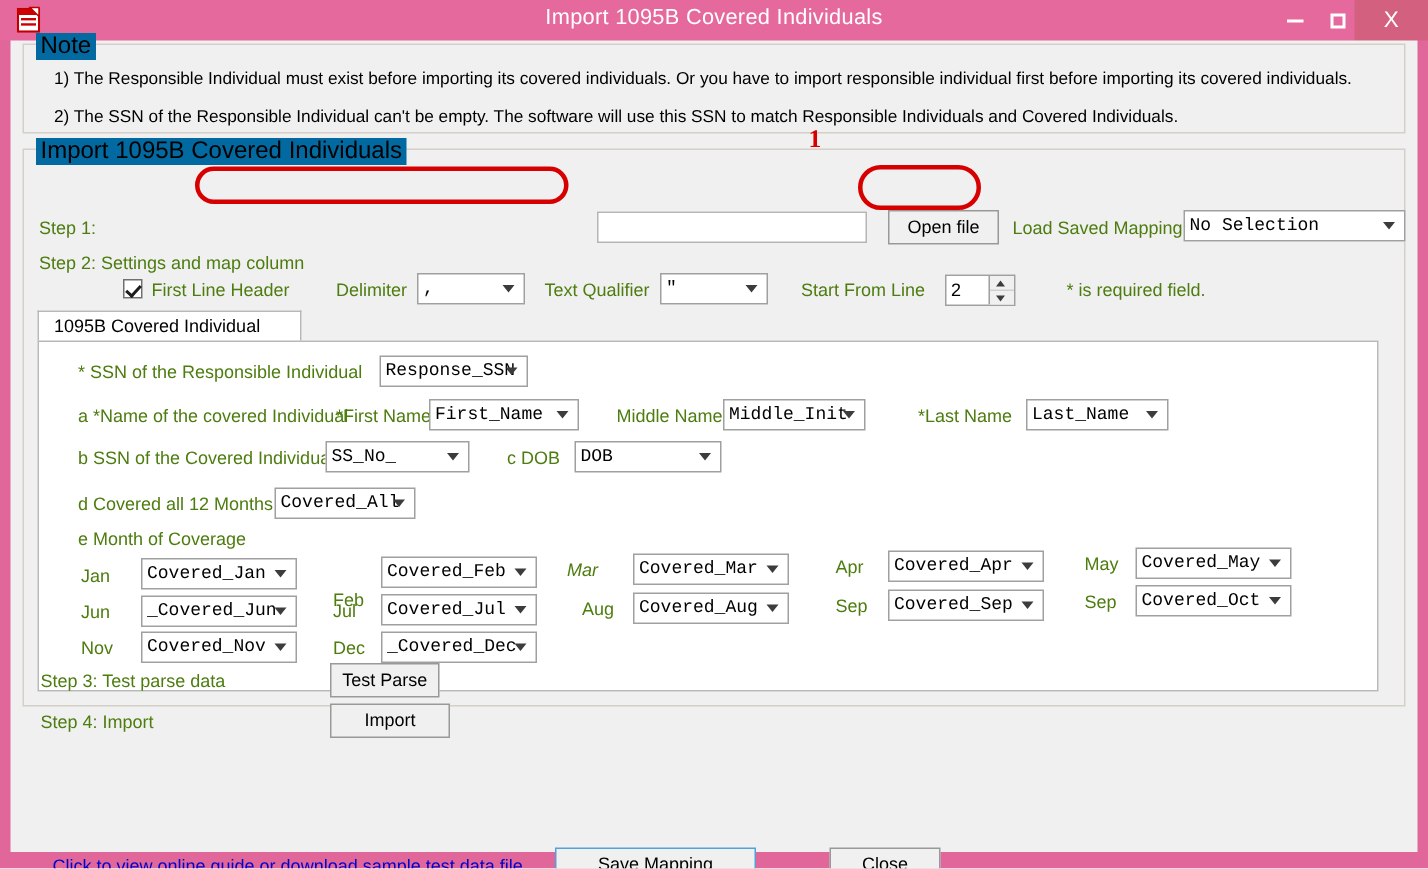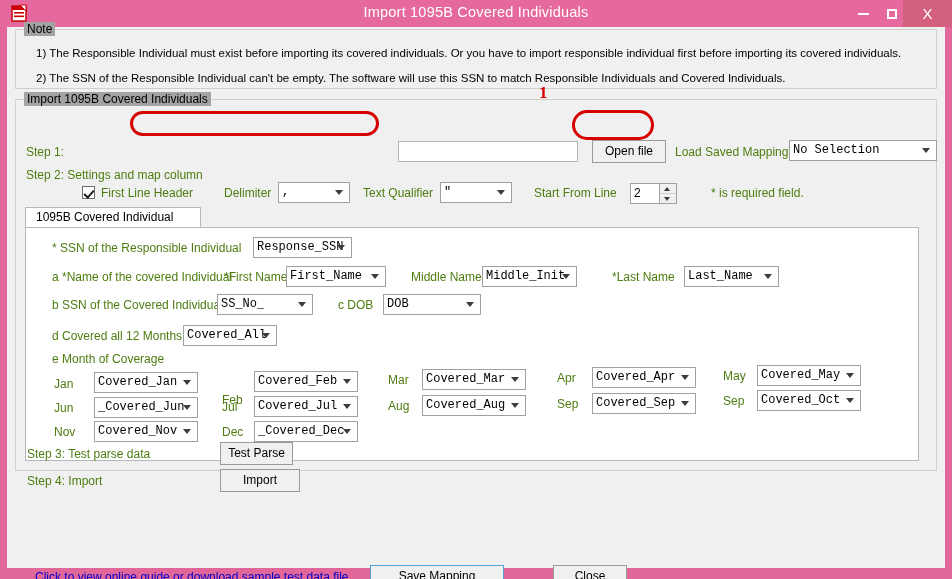--- a/index.html
+++ b/index.html
@@ -88,23 +88,23 @@
 
   
   .groupbox {
     position: absolute;
     border: 1px solid #d4d0c8;
     box-sizing: border-box;
   }
   .gb-title {
     position: absolute;
     top: -8px; left: 8px;
-    background: #a3a3a3;
+    background: #0369a1;
     padding: 0 3px;
-    font-size: 12px;
+    font-size: 16px;
     color: #000;
   }
 
   #note-box {
     left: 8px; top: 2px;
     width: 922px; height: 60px;
   }
   .note-line {
     position: absolute;
     left: 20px;
@@ -462,21 +462,21 @@
         <div class="combo" style="left:228px; top:168px; width:104px;">
           <span class="cval">Covered_Jul</span>
           <span class="carrow"></span>
         </div>
         <div class="lbl" style="left:196px; top:197px;">Dec</div>
         <div class="combo" style="left:228px; top:193px; width:104px;">
           <span class="cval">_Covered_Dec</span>
           <span class="carrow"></span>
         </div>
 
-        <div class="lbl" style="left:362px; top:145px;">Mar</div>
+        <div class="lbl" style="left:352px; top:145px;font-style:italic;">Mar</div>
         <div class="combo" style="left:396px; top:141px; width:104px;">
           <span class="cval">Covered_Mar</span>
           <span class="carrow"></span>
         </div>
         <div class="lbl" style="left:362px; top:171px;">Aug</div>
         <div class="combo" style="left:396px; top:167px; width:104px;">
           <span class="cval">Covered_Aug</span>
           <span class="carrow"></span>
         </div>
 

